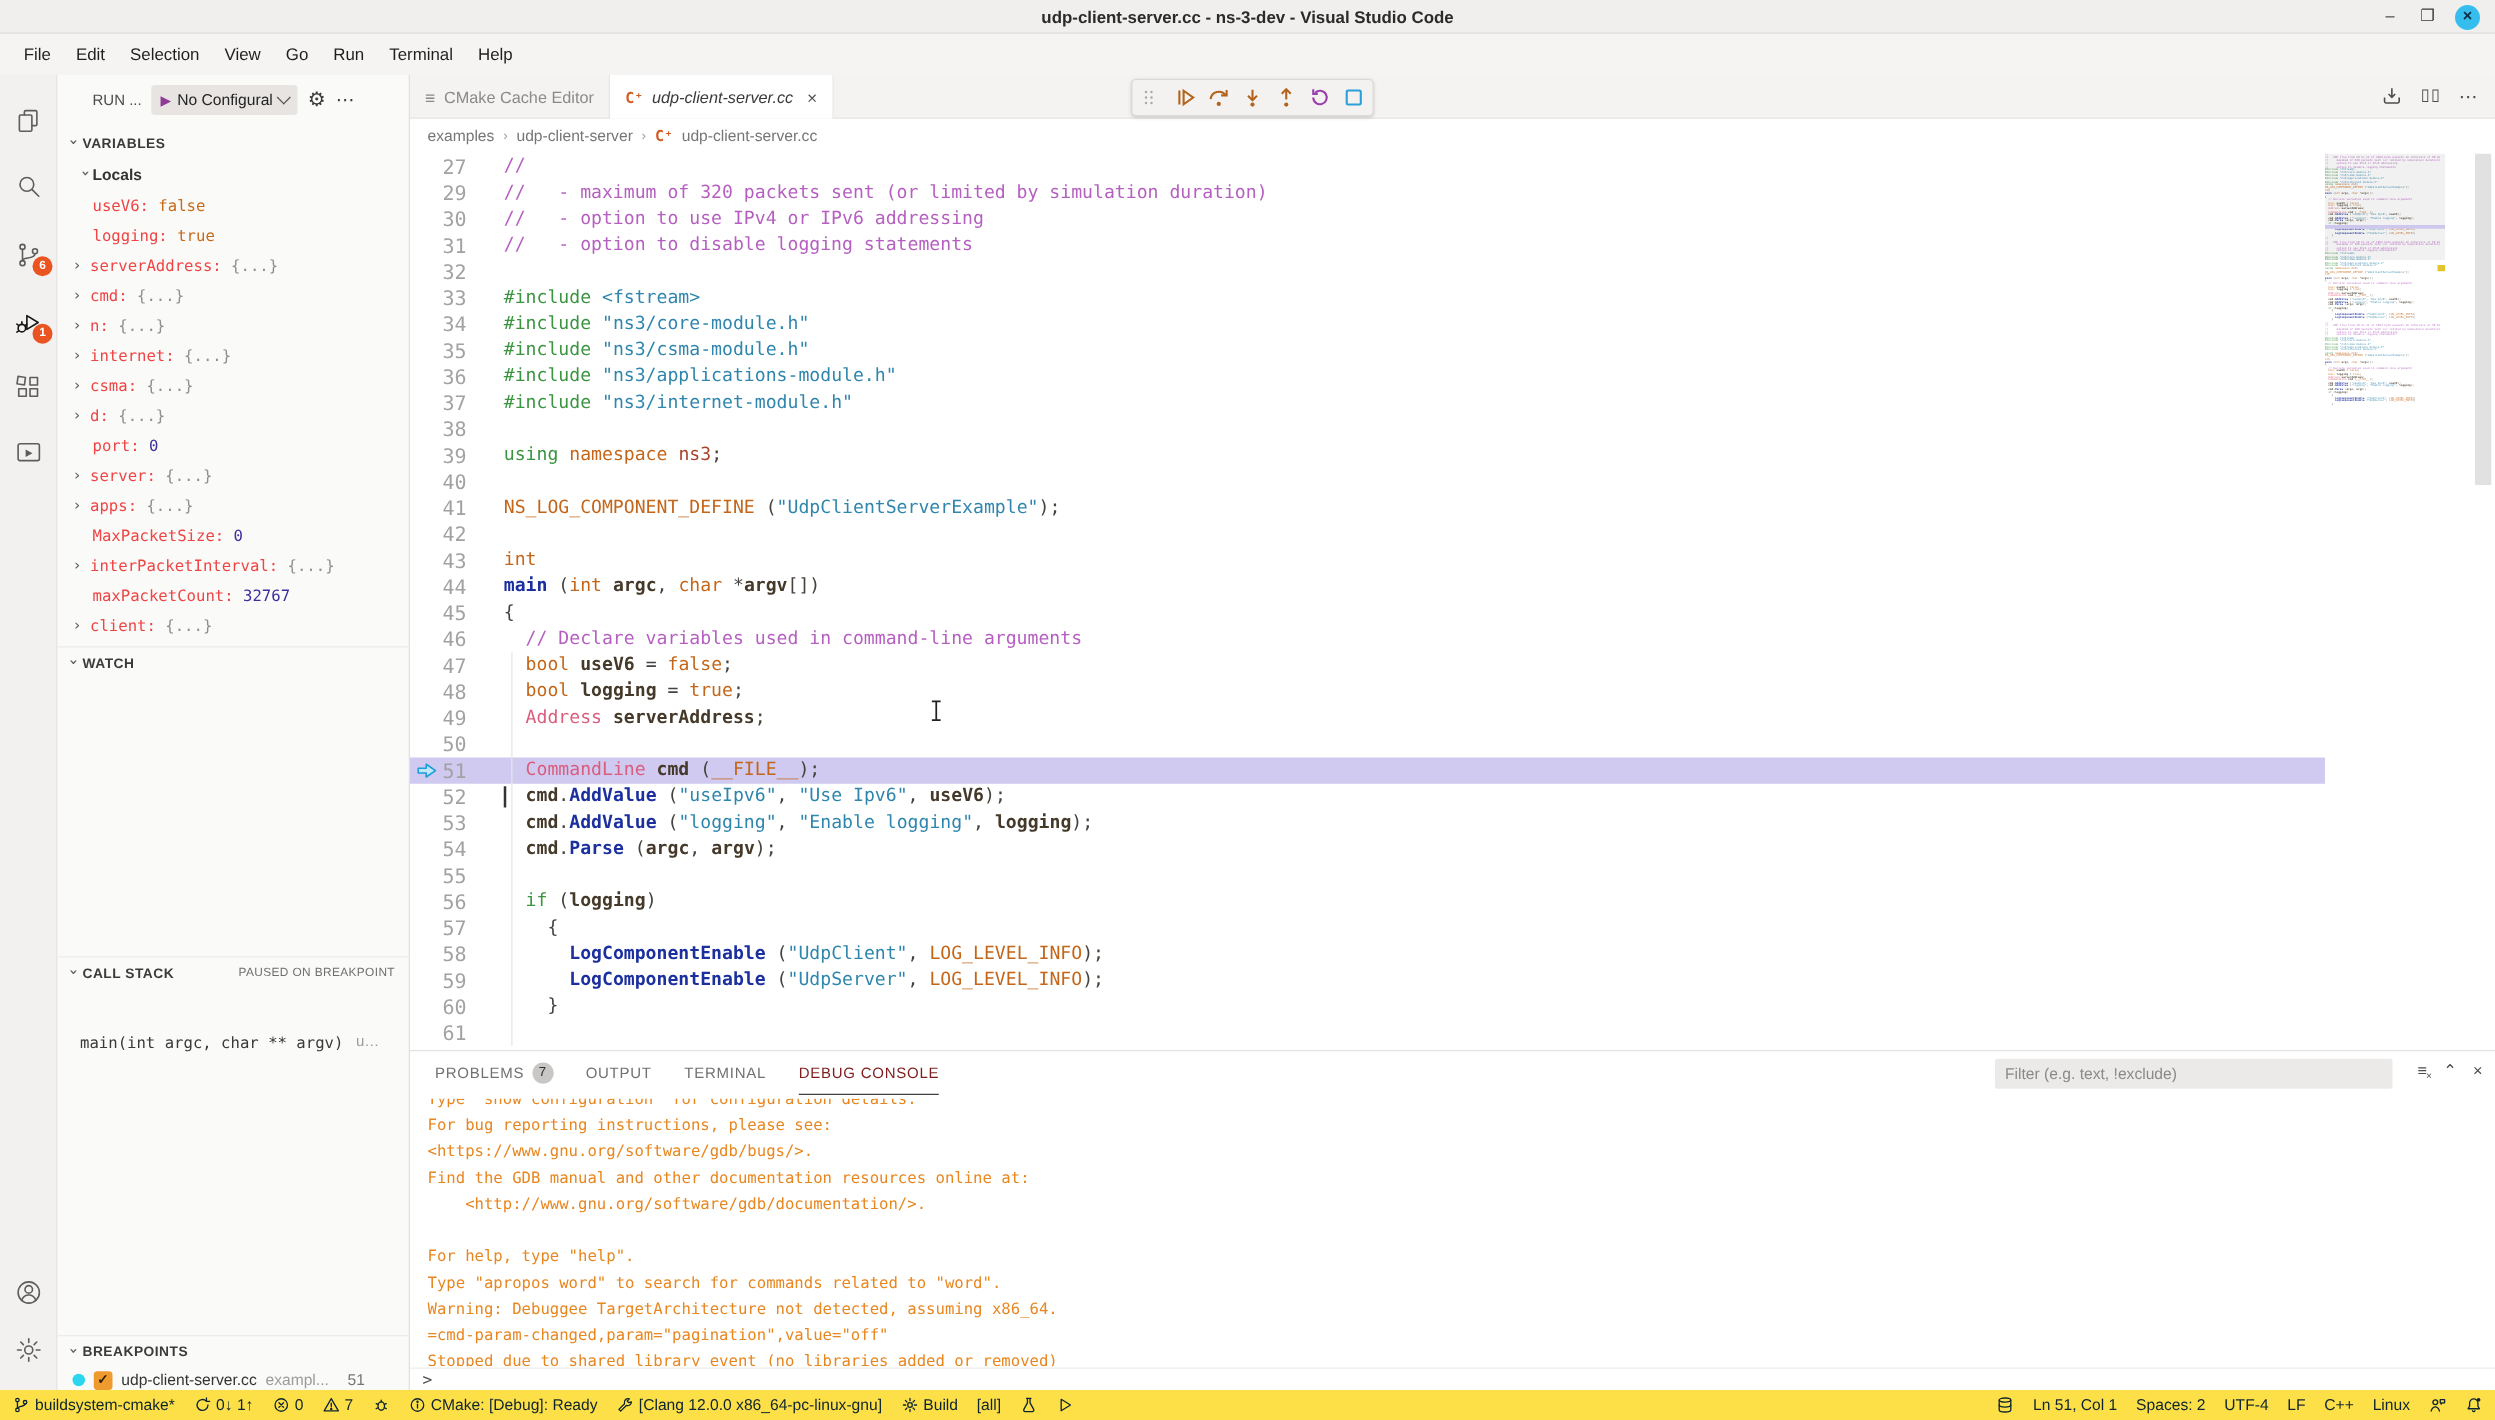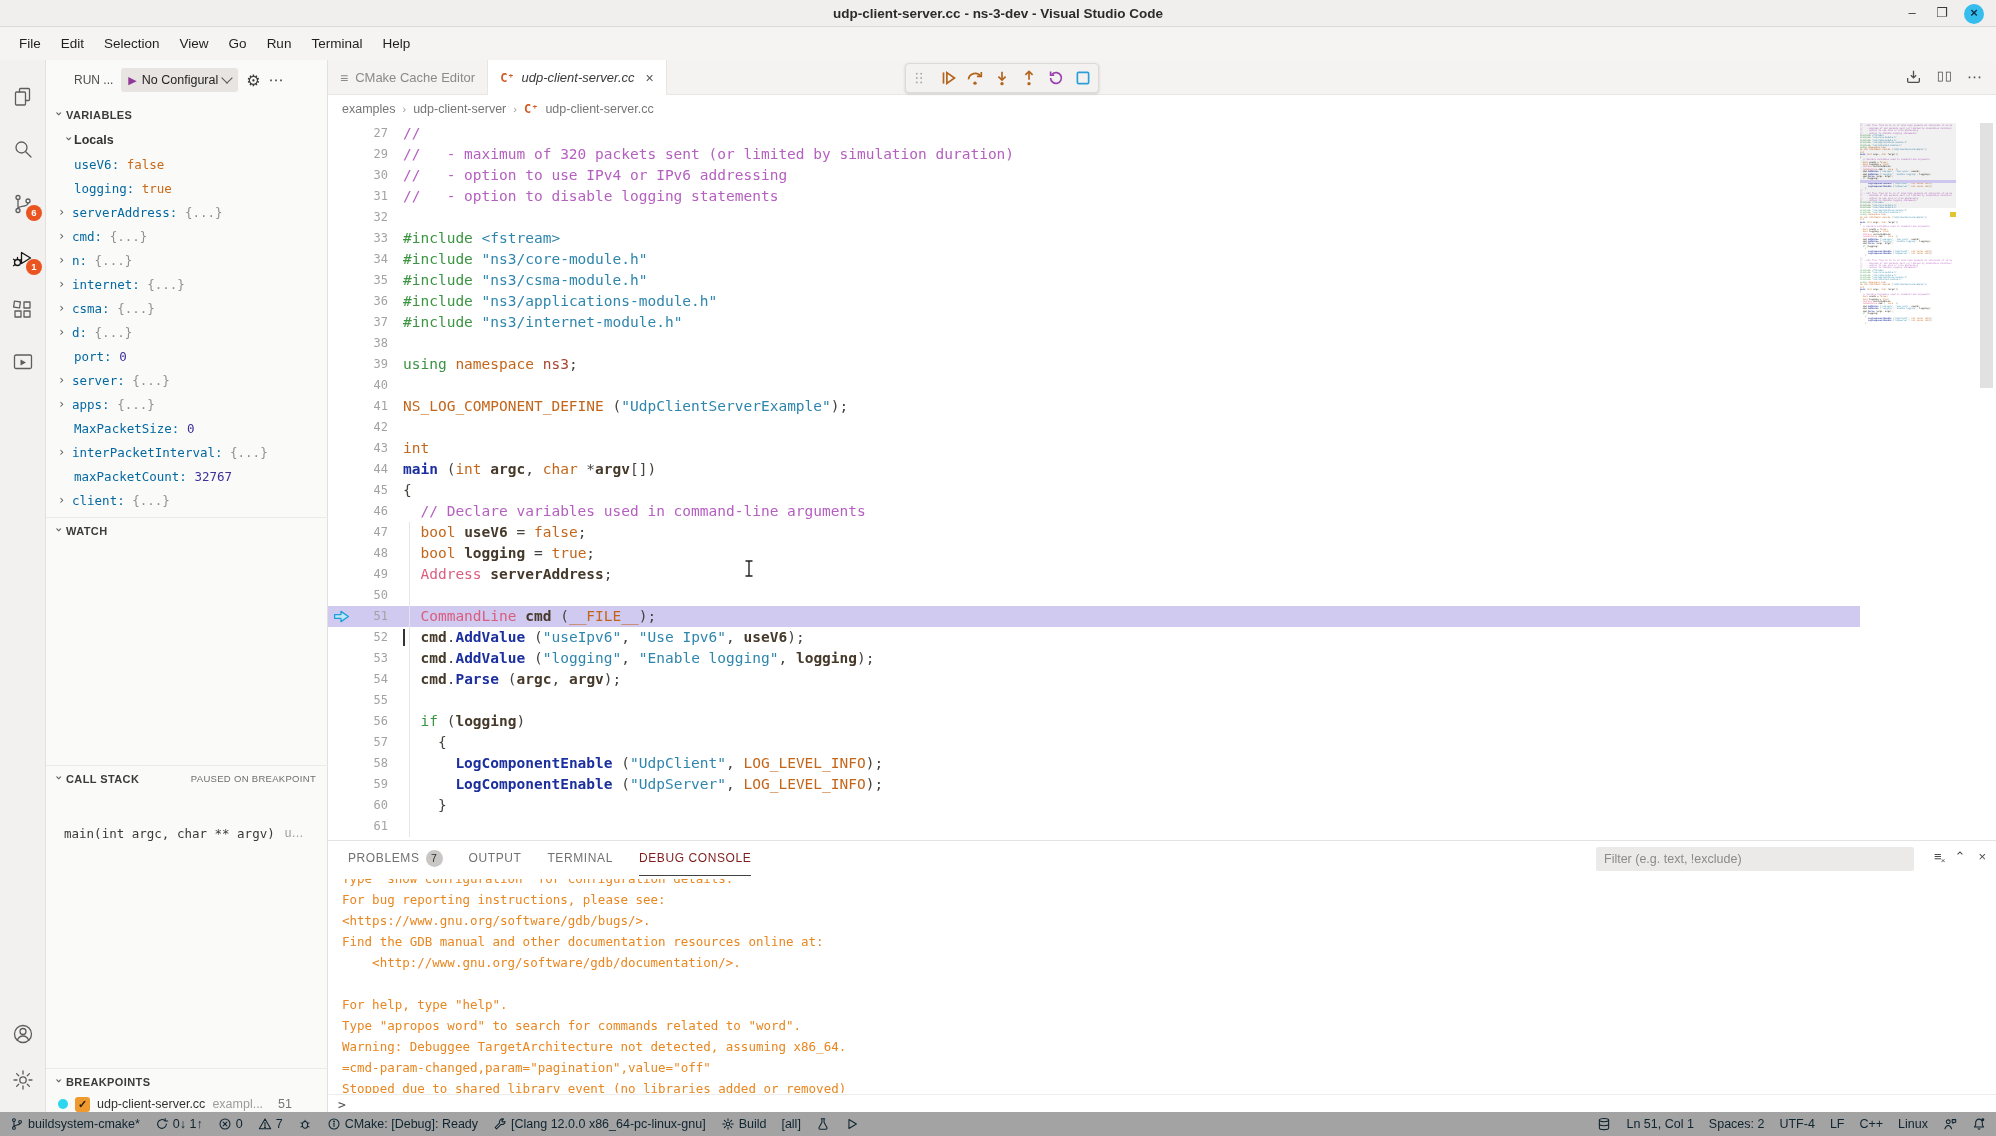--- a/index.html
+++ b/index.html
@@ -35,21 +35,21 @@
   .gear-glyph { font-size:16px; color:#3d3d3d; }
   .dots { font-size:15px; color:#3d3d3d; letter-spacing:1px; }
 
   .sect-head { left:0; width:282px; height:26px; display:flex; align-items:center; padding-left:8px; gap:2px; font-size:11px; font-weight:bold; color:#3b3b3b; letter-spacing:.4px; border-top:1px solid #ecebe9; }
   .tree-chev { display:inline-block; width:10px; color:#616161; font-size:12px; transform:rotate(90deg); font-family:"DejaVu Sans Mono",monospace; }
   .row-chev { display:inline-block; width:14px; color:#616161; font-size:12px; font-family:"DejaVu Sans Mono",monospace; }
   #locals-row { left:0; top:68px; width:282px; height:24px; display:flex; align-items:center; padding-left:18px; font-weight:bold; font-size:12.5px; color:#333; }
   #varlist { left:0; top:92px; width:282px; }
   .var-row { height:24px; display:flex; align-items:center; padding-left:28px; font-family:"DejaVu Sans Mono",monospace; font-size:12.5px; white-space:pre; }
   .var-row .row-chev { margin-left:-16px; }
-  .v-name { color:#0369a1; }
+  .v-name { color:#ef4444; }
   .v-bool { color:#c96a17; } .v-obj { color:#8f8f8f; } .v-num { color:#3d2f9c; }
 
   #callstack-badge { position:absolute; right:12px; font-size:9.5px; font-weight:normal; color:#6f6f6f; letter-spacing:.3px; }
   #frame-row { left:0; top:761px; width:282px; height:24px; display:flex; align-items:center; padding-left:18px; font-family:"DejaVu Sans Mono",monospace; font-size:12.5px; color:#3a3a3a; white-space:pre; }
   #frame-file { color:#9c9c9c; margin-left:10px; font-family:"Liberation Sans",sans-serif; font-size:12px; }
 
   #bp-row { left:0; top:1032px; width:282px; height:24px; display:flex; align-items:center; padding-left:12px; gap:7px; font-size:12.5px; color:#333; }
   #bp-dot { width:10px; height:10px; border-radius:50%; background:#2bd6ef; }
   #bp-check { width:15px; height:15px; background:#ef9a2e; border-radius:3px; color:#2e2000; font-size:11px; font-weight:bold; text-align:center; line-height:15px; }
   #bp-path { color:#9c9c9c; } #bp-line { color:#777; margin-left:8px; }
@@ -72,21 +72,21 @@
   .icon-split { font-size:13px; letter-spacing:1px; color:#4d4d4d; }
   .icon-more { font-size:15px; color:#4d4d4d; }
 
   #breadcrumbs { left:0; top:35px; width:1668px; height:28px; display:flex; align-items:center; padding-left:14px; gap:7px; font-size:12.5px; color:#767676; }
   .bc-sep { color:#9c9c9c; font-size:11px; }
 
   #code { left:0; top:63px; width:1668px; height:717px; overflow:hidden; }
   .code-row { display:flex; height:21px; width:1532px; }
   .code-row.hl { background:#d0c9f0; }
   .gutter-margin { width:26px; height:21px; position:relative; flex:none; }
-  .gutter-num { width:34px; flex:none; text-align:right; font-family:"DejaVu Sans Mono",monospace; font-size:12px; line-height:21px; color:#a2a2a2; }
+  .gutter-num { width:34px; flex:none; font-family:"DejaVu Sans Mono",monospace; font-size:16px; line-height:21px; color:#a2a2a2; }
   .gutter-pad { width:15px; flex:none; }
   .code-txt { white-space:pre; font-family:"DejaVu Sans Mono",monospace; font-size:14.5px; line-height:21px; }
   .c-com{color:#b55fc0} .c-kw{color:#3a9440} .c-str{color:#2f86ad} .c-mac{color:#c4661a}
   .c-typ{color:#da5d7e} .c-fn{color:#1b2f9e;font-weight:bold} .c-var{color:#45392a;font-weight:bold}
   .c-nam{color:#a8432c} .c-pln{color:#46433f}
   #indent-guide { left:81px; top:399px; width:1px; height:315px; background:#e6e6e6; }
   #caret { left:75px; top:506px; width:1.5px; height:17px; background:#333; }
 
   #minimap { left:1532px; top:63px; width:96px; height:265px; overflow:hidden; }
   .mm-row { white-space:pre; font-family:"DejaVu Sans Mono",monospace; font-size:2.2px; line-height:2.4px; opacity:.85; }
@@ -105,21 +105,21 @@
   #filter-input { right:82px; top:6px; width:318px; height:24px; background:#ebeae8; border:none; border-radius:2px; padding:0 8px; font-size:12.5px; color:#333; font-family:"Liberation Sans",sans-serif; }
   #filter-input::placeholder { color:#8a8a8a; }
   #panel-icons { right:10px; top:8px; display:flex; gap:13px; color:#4d4d4d; font-size:13px; }
   .clear-icon { position:relative; } .clear-icon sub { font-size:8px; position:absolute; right:-4px; bottom:-1px; }
   #console { left:14px; top:38px; width:1560px; height:214px; overflow:hidden; }
   .con-line { white-space:pre; font-family:"DejaVu Sans Mono",monospace; font-size:12.5px; line-height:21px; color:#e8861f; }
   #con-clip { margin-top:-11px; }
   #prompt-row { left:0px; top:253px; width:1668px; border-top:1px solid #efedec; padding:2px 0 0 10px; font-family:"DejaVu Sans Mono",monospace; font-size:13px; color:#4d4d4d; }
 
   
-  #statusbar { left:0; top:1112px; width:1996px; height:24px; background:#a3a3a3; display:flex; align-items:center; justify-content:space-between; padding:0 10px; color:#0e2430; }
+  #statusbar { left:0; top:1112px; width:1996px; height:24px; background:#fde047; display:flex; align-items:center; justify-content:space-between; padding:0 10px; color:#0e2430; }
   .sb-group { display:flex; align-items:center; gap:15px; }
   .sb-item { display:flex; align-items:center; gap:4px; font-size:12.5px; white-space:nowrap; }
   .sb-icon { width:14px; height:14px; display:inline-flex; }
   svg { display:block; }
 </style>
 </head>
 <body>
 
 <div id="titlebar" class="abs">
   <div id="title-text">udp-client-server.cc - ns-3-dev - Visual Studio Code</div>

